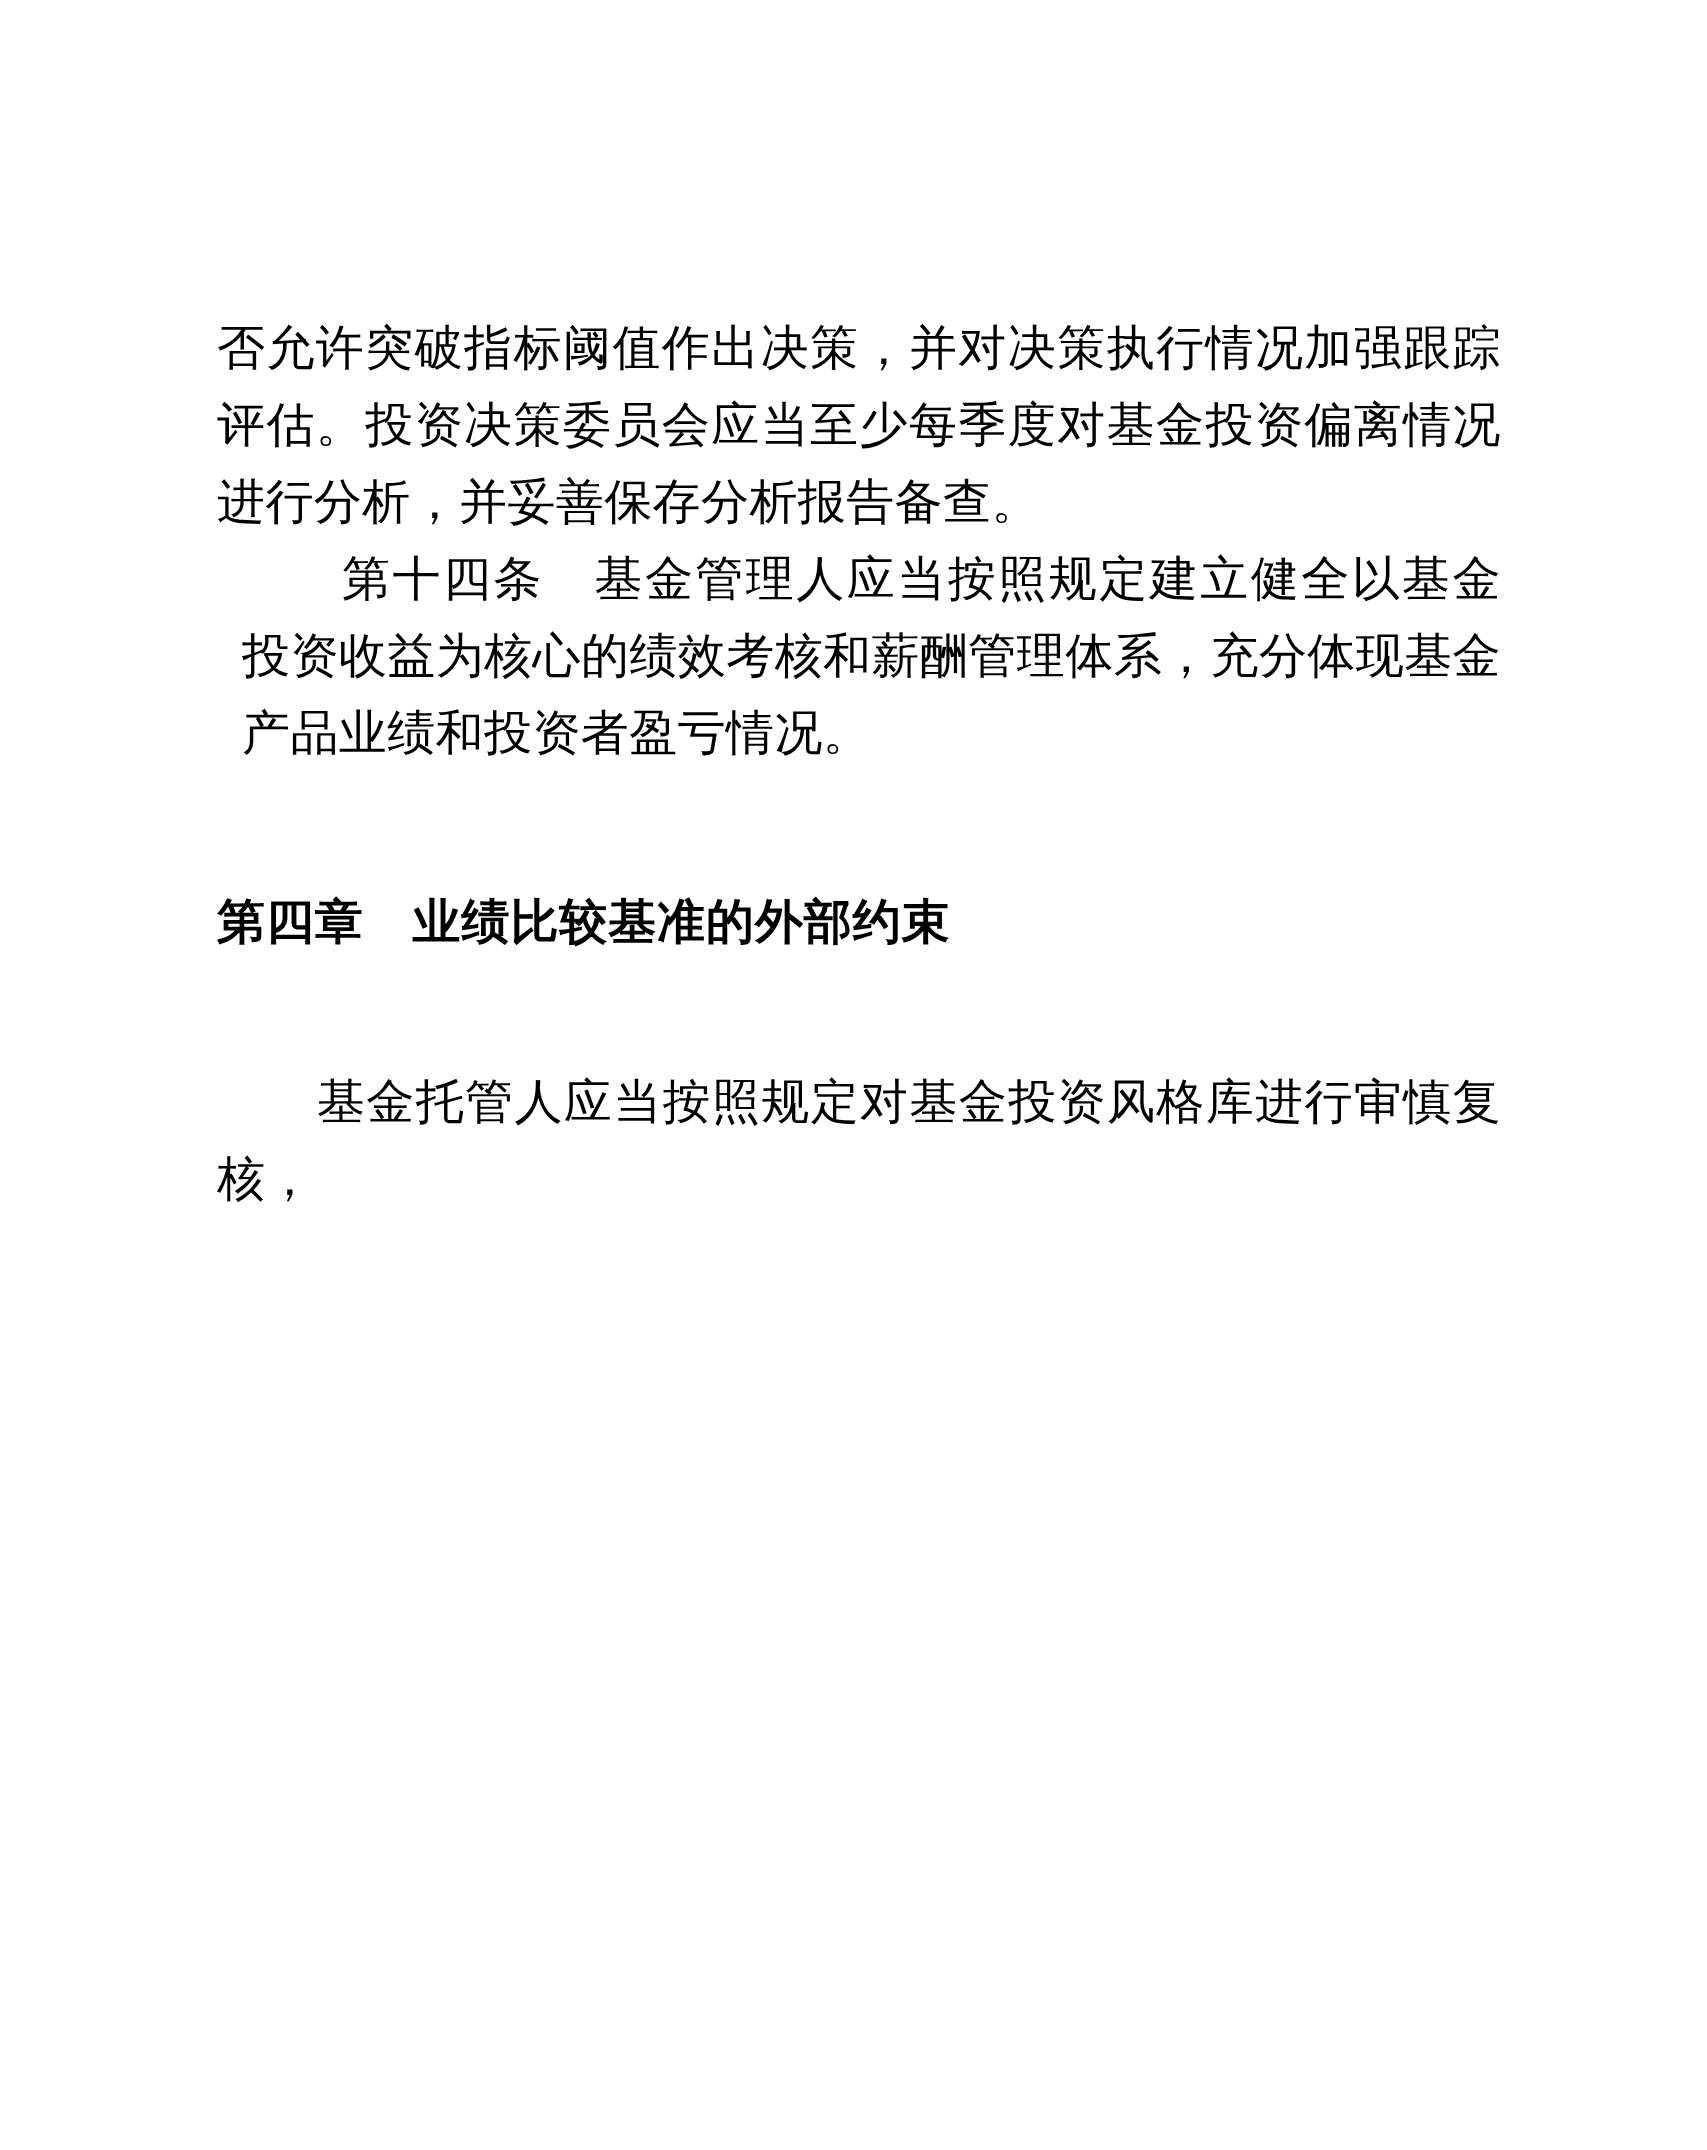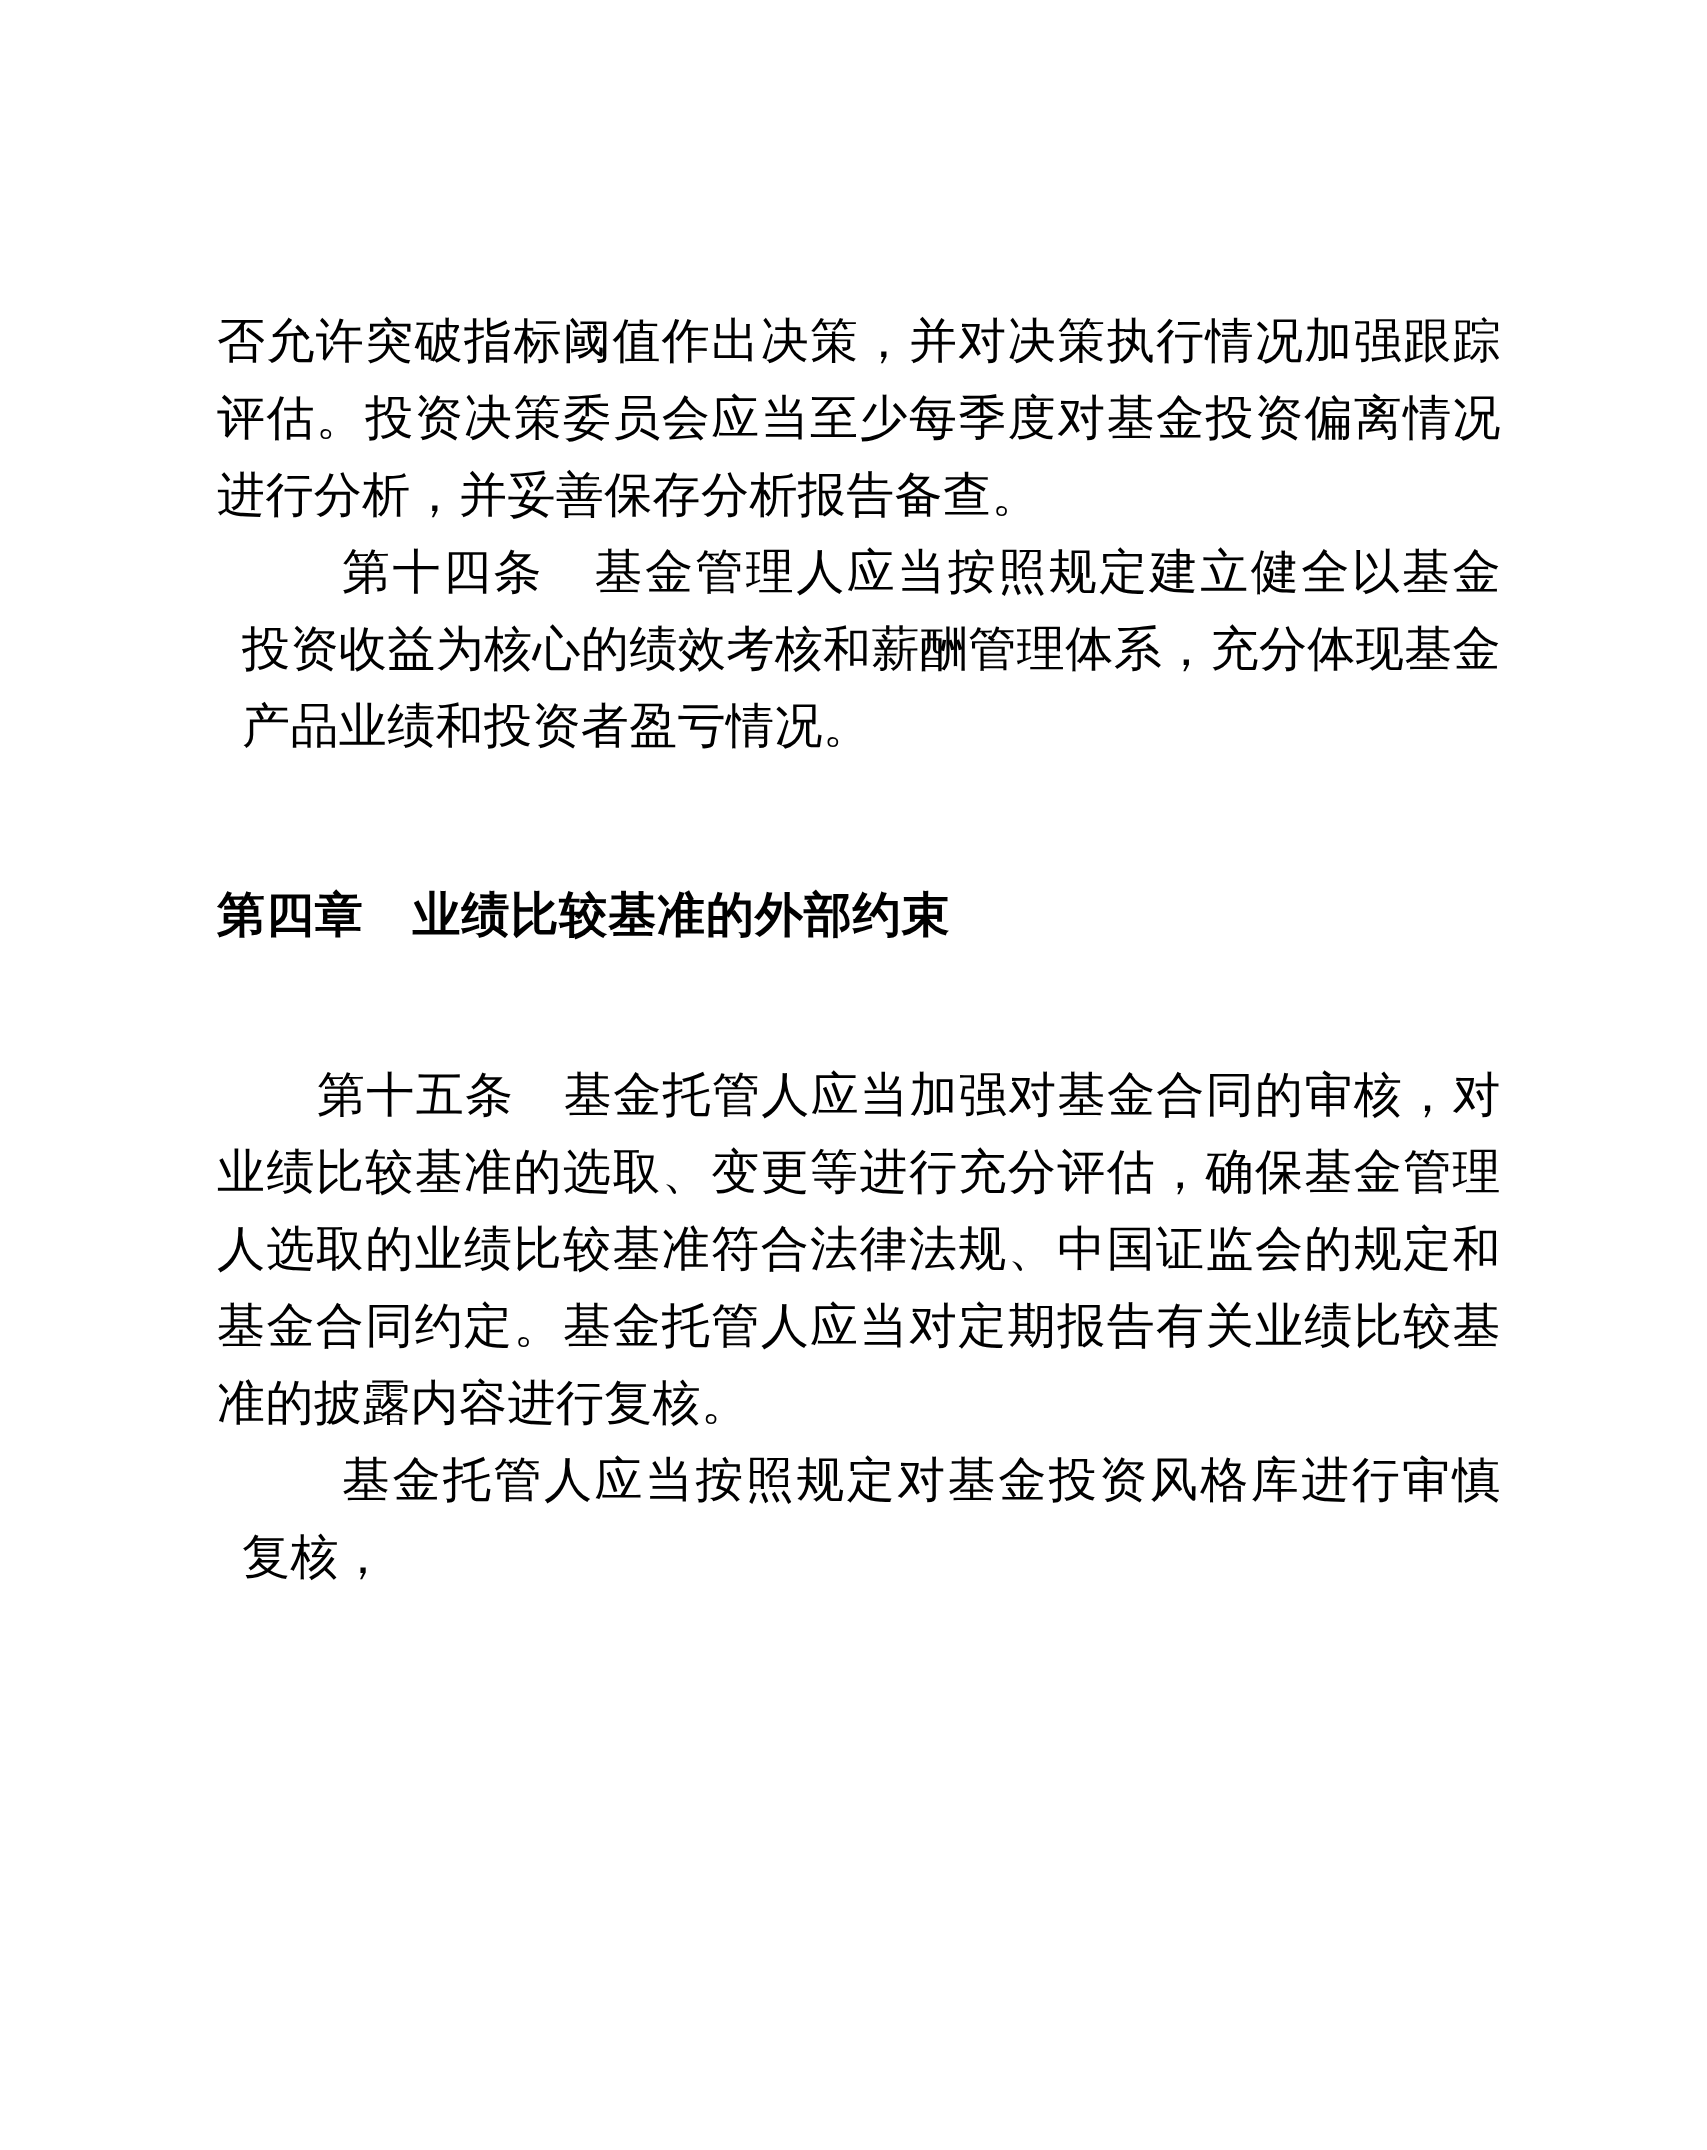--- a/index.html
+++ b/index.html
@@ -15,21 +15,21 @@
     position: relative;
     width: 1707px;
     height: 2414px;
     background: #ffffff;
     box-sizing: border-box;
     overflow: hidden;
   }
   .content {
     position: absolute;
     left: 217px;
-    top: 302px;
+    top: 309px;
     width: 1284px;
   }
   .para {
     margin: 0;
     font-size: 48px;
     line-height: 77px;
     color: #000000;
     text-align: justify;
     text-justify: inter-ideograph;
     letter-spacing: 0.4px;
@@ -71,20 +71,19 @@
     <p class="para indent">第十四条　基金管理人应当按照规定建立健全以基金投资收益为核心的绩效考核和薪酬管理体系，充分体现基金产品业绩和投资者盈亏情况。</p>
 
 
 
     <div class="gap-before-heading"></div>
 
     <h2 class="chapter-heading">第四章　业绩比较基准的外部约束</h2>
 
     <div class="gap-after-heading"></div>
 
-    <p class="para indent">第十五条　基金托管人应当加强对基金合同的审核，对业绩比较基准的选取、变更等进行充分评估，确保基金管理人选取的业绩比较基准符合法律法规、中国证监会的规定和基金合同约定。基金托管人应当对定期报告有关业绩比较基准的披露内容进行复核。</p>
 
     <p class="para indent">基金托管人应当按照规定对基金投资风格库进行审慎复核，</p>
 
   </div>
 
 </div>
 
 
 </body></html>

